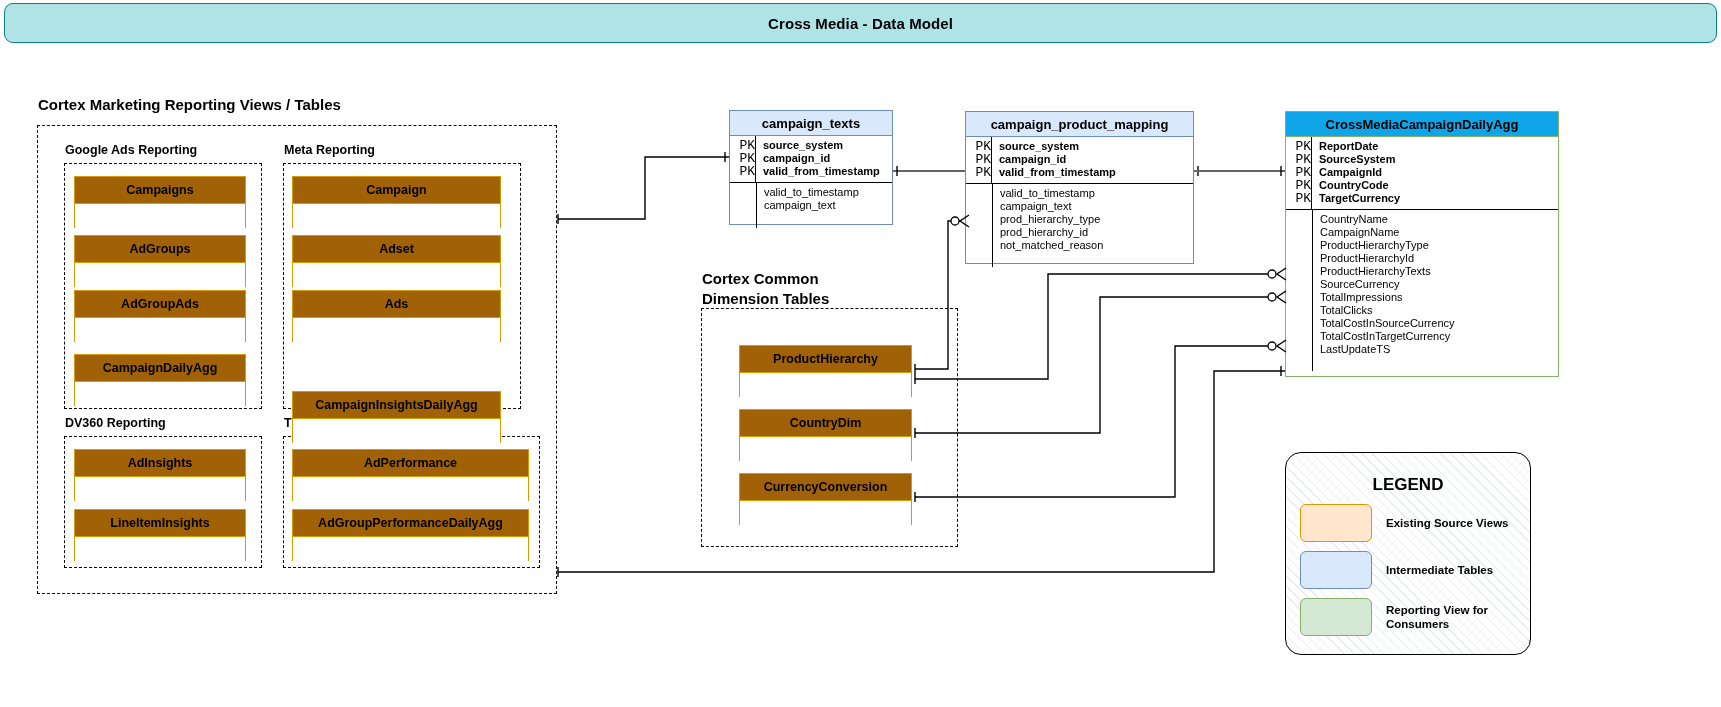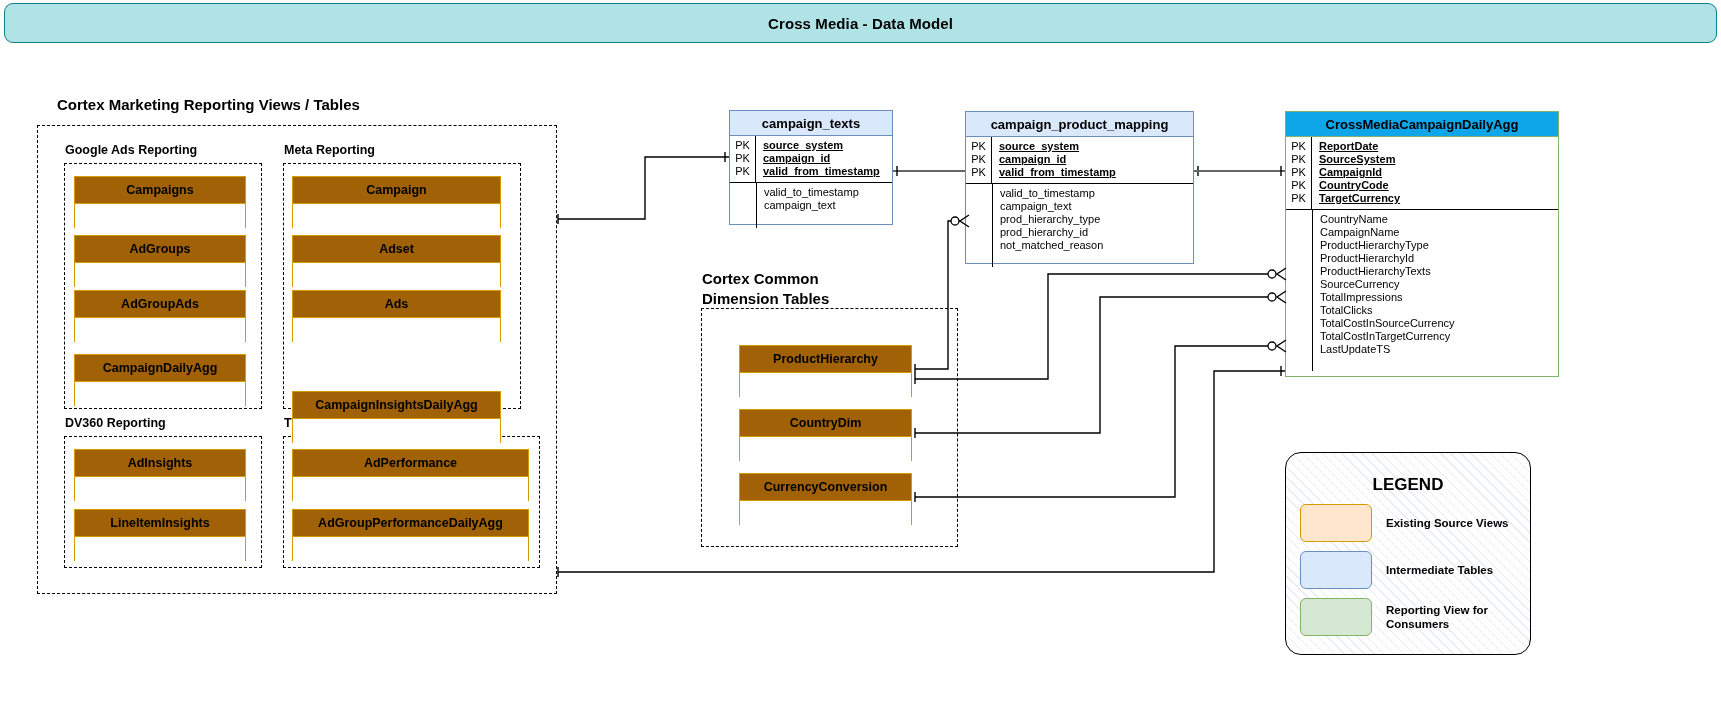--- a/index.html
+++ b/index.html
@@ -45,24 +45,24 @@
   .entity.blue .e-hdr{background:#dae8fc;border-bottom:1.4px solid #6c8ebf;}
   .entity.green{border:1.4px solid #82b366;}
   .entity.green .e-hdr{background:#0ea5e9;border-bottom:1.4px solid #82b366;}
 
   .e-sec{display:flex;}
   .e-sec + .e-sec{border-top:1px solid #000;}
   .e-keycol{
     width:26px;flex:0 0 26px;border-right:1px solid #000;
     padding:3px 0 4px 0;box-sizing:border-box;
   }
-  .e-keycol .k{font-size:11px;line-height:13px;text-align:center;color:#000;}
+  .e-keycol .k{font-size:13px;line-height:13px;text-align:right;color:#000;font-family:Liberation Mono, monospace;}
   .e-fieldcol{flex:1;padding:3px 0 4px 7px;box-sizing:border-box;}
   .e-fieldcol .f{font-size:11px;line-height:13px;white-space:nowrap;}
-  .e-fieldcol .f.pk{font-weight:bold;text-decoration:underline;}
+  .e-fieldcol .f.pk{font-weight:bold;}
   .e-blank-key{width:26px;flex:0 0 26px;border-right:1px solid #000;}
 
   
   #legend{
     left:1285px;top:452px;width:246px;height:203px;
     border:1.4px solid #000;border-radius:16px;overflow:hidden;
     background:
       repeating-linear-gradient(45deg,#ffffff 0 6px,#e8eaf6 6px 7px);
   }
   #legend .lg-title{
@@ -81,21 +81,21 @@
 </style>
 </head>
 <body>
 
 <div id="canvas">
 
   <div class="abs" id="title-banner">
     <span class="txt">Cross Media - Data Model</span>
   </div>
 
-  <div class="abs section-heading" style="left:38px;top:96px;margin-left:19px;">Cortex Marketing Reporting Views / Tables</div>
+  <div class="abs section-heading" style="left:38px;top:96px;">Cortex Marketing Reporting Views / Tables</div>
 
   <div class="abs dashed" style="left:37px;top:125px;width:520px;height:469px;"></div>
 
   <div class="abs group-label" style="left:65px;top:143px;">Google Ads Reporting</div>
   <div class="abs group-label" style="left:284px;top:143px;">Meta Reporting</div>
   <div class="abs group-label" style="left:65px;top:416px;">DV360 Reporting</div>
   <div class="abs group-label" style="left:284px;top:416px;">TikTok Reporting</div>
 
   <div class="abs dashed" style="left:64px;top:163px;width:198px;height:246px;"></div>
   <div class="abs dashed" style="left:283px;top:163px;width:238px;height:246px;"></div>

